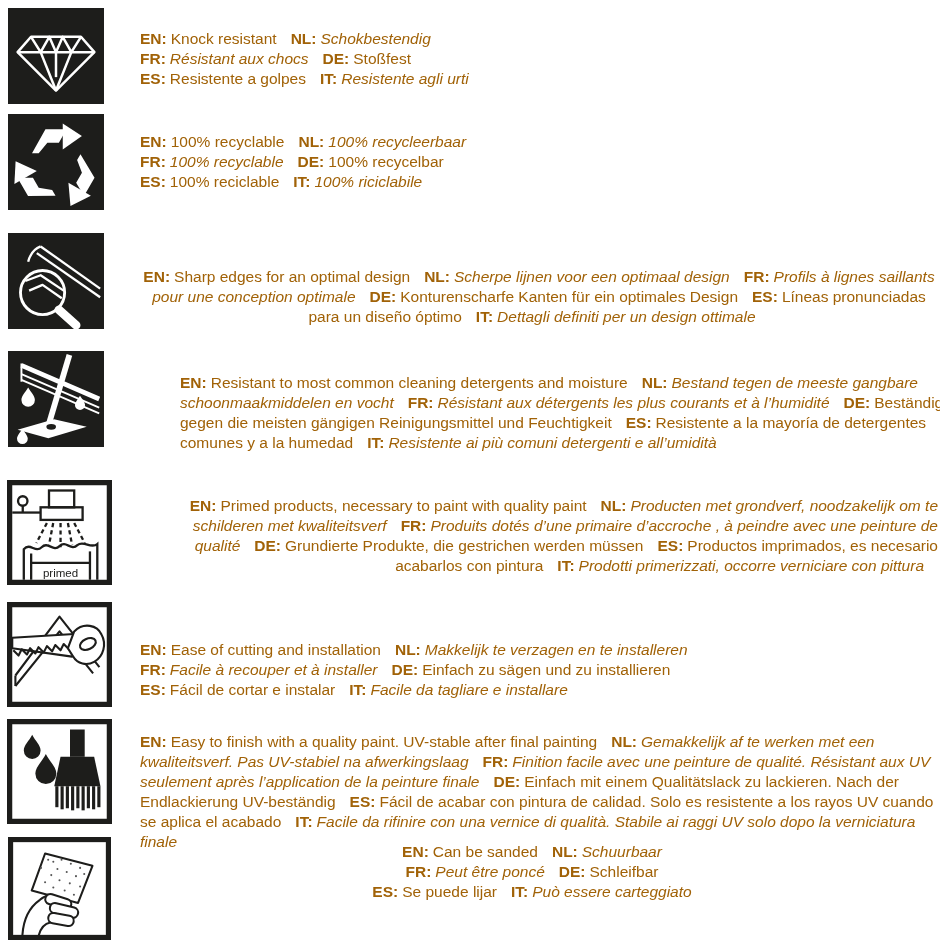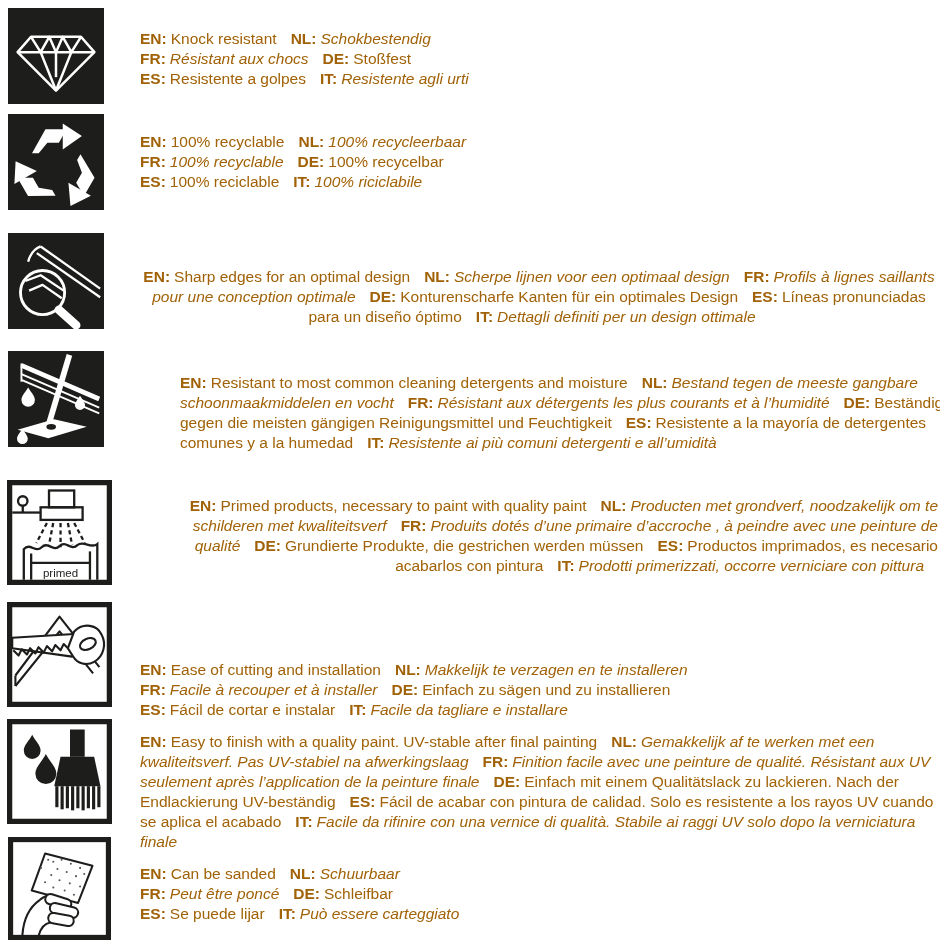--- a/index.html
+++ b/index.html
@@ -19,23 +19,23 @@
   }
   .lab{font-weight:bold;font-style:normal;margin-right:4px;}
   .val{margin-right:14px;}
   .val.it{font-style:italic;}
   
   #ic0{top:8px;}   #tx0{top:13px;}
   #ic1{top:114px;} #tx1{top:116px;}
   #ic2{top:233px;} #tx2{top:251px;text-align:center;}
   #ic3{top:351px;} #tx3{top:357px;margin-left:40px;}
   #ic4{top:478px;} #tx4{top:480px;text-align:right;}
-  #ic5{top:600px;} #tx5{top:644px;}
+  #ic5{top:600px;} #tx5{top:624px;}
   #ic6{top:717px;} #tx6{top:716px;}
-  #ic7{top:837px;height:103px;} #tx7{top:848px;}
+  #ic7{top:837px;height:103px;} #tx7{top:826px;text-align:center;}
 </style>
 </head>
 <body>
 
 <div id="ic0" class="icon">
   <svg viewBox="0 0 100 100">
     <rect width="100" height="100" fill="#1d1d1b"></rect>
     <g stroke="#ffffff" stroke-width="2.6" fill="none" stroke-linejoin="round">
       <polygon points="24,30 76,30 90,46 50,86 10,46"></polygon>
       <line x1="10" y1="46" x2="90" y2="46"></line>

